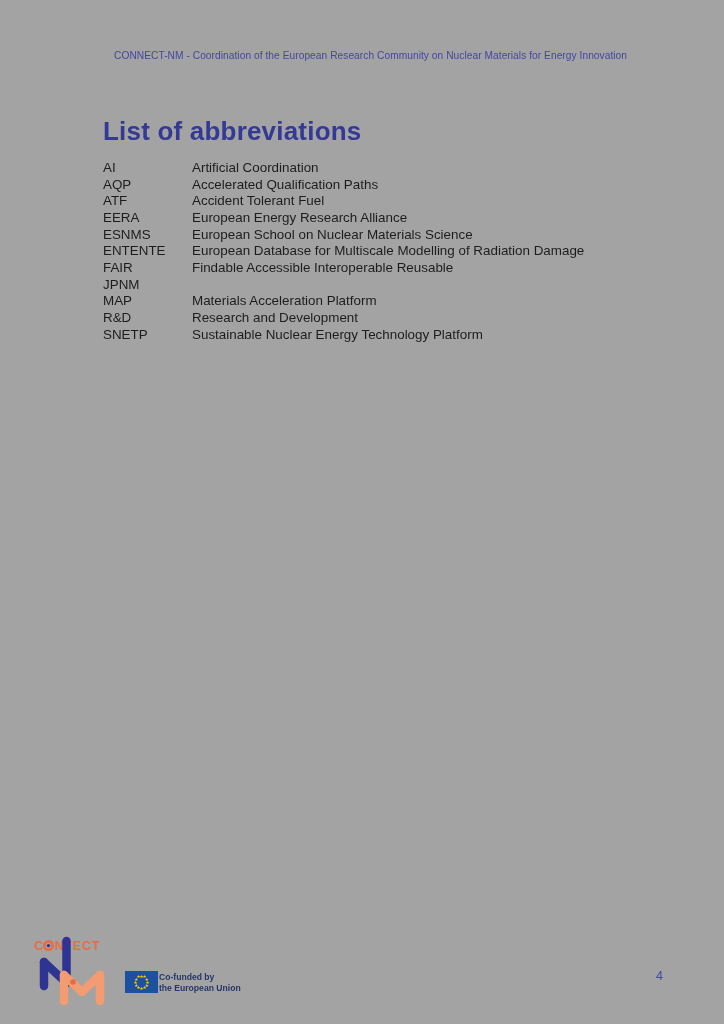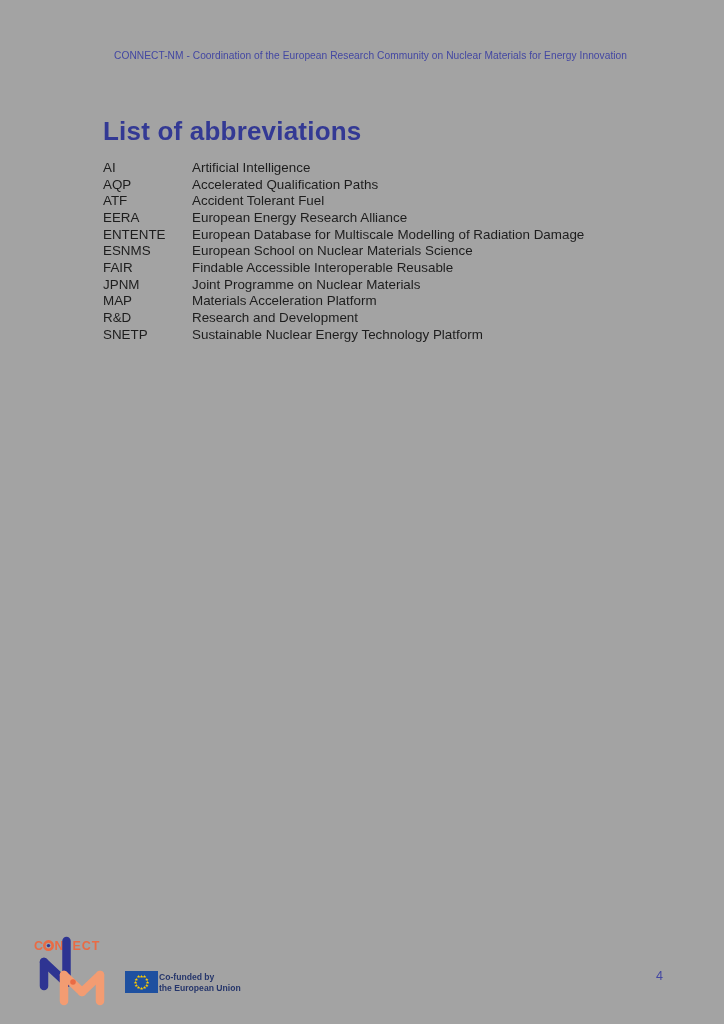--- a/index.html
+++ b/index.html
@@ -76,49 +76,48 @@
 
 <div class="page">
 
   <div class="header-text">CONNECT-NM - Coordination of the European Research Community on Nuclear Materials for Energy Innovation</div>
 
   <h1 class="page-title">List of abbreviations</h1>
 
   <div class="abbrev-list">
     <div class="abbrev-row">
       <span class="abbrev-term">AI</span>
-      <span class="abbrev-def">Artificial Intelligence</span>
+      <span class="abbrev-def">Artificial Coordination</span>
     </div>
     <div class="abbrev-row">
       <span class="abbrev-term">AQP</span>
       <span class="abbrev-def">Accelerated Qualification Paths</span>
     </div>
     <div class="abbrev-row">
       <span class="abbrev-term">ATF</span>
       <span class="abbrev-def">Accident Tolerant Fuel</span>
     </div>
     <div class="abbrev-row">
       <span class="abbrev-term">EERA</span>
       <span class="abbrev-def">European Energy Research Alliance</span>
     </div>
     <div class="abbrev-row">
+      <span class="abbrev-term">ESNMS</span>
+      <span class="abbrev-def">European School on Nuclear Materials Science</span>
+    </div>
+    <div class="abbrev-row">
       <span class="abbrev-term">ENTENTE</span>
       <span class="abbrev-def">European Database for Multiscale Modelling of Radiation Damage</span>
-    </div>
-    <div class="abbrev-row">
-      <span class="abbrev-term">ESNMS</span>
-      <span class="abbrev-def">European School on Nuclear Materials Science</span>
     </div>
     <div class="abbrev-row">
       <span class="abbrev-term">FAIR</span>
       <span class="abbrev-def">Findable Accessible Interoperable Reusable</span>
     </div>
     <div class="abbrev-row">
       <span class="abbrev-term">JPNM</span>
-      <span class="abbrev-def">Joint Programme on Nuclear Materials</span>
     </div>
     <div class="abbrev-row">
       <span class="abbrev-term">MAP</span>
       <span class="abbrev-def">Materials Acceleration Platform</span>
     </div>
     <div class="abbrev-row">
       <span class="abbrev-term">R&amp;D</span>
       <span class="abbrev-def">Research and Development</span>
     </div>
     <div class="abbrev-row">

